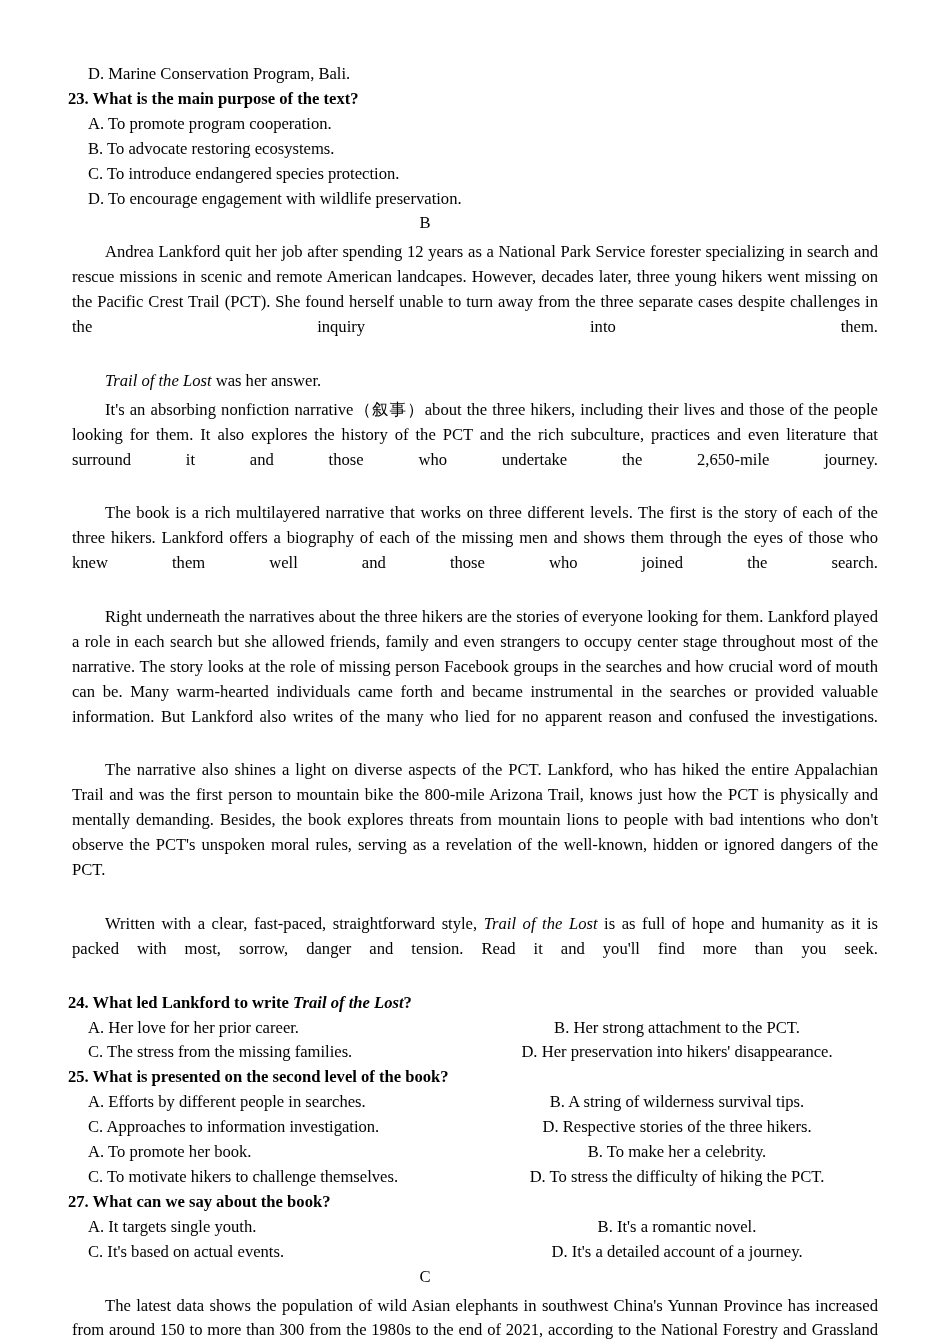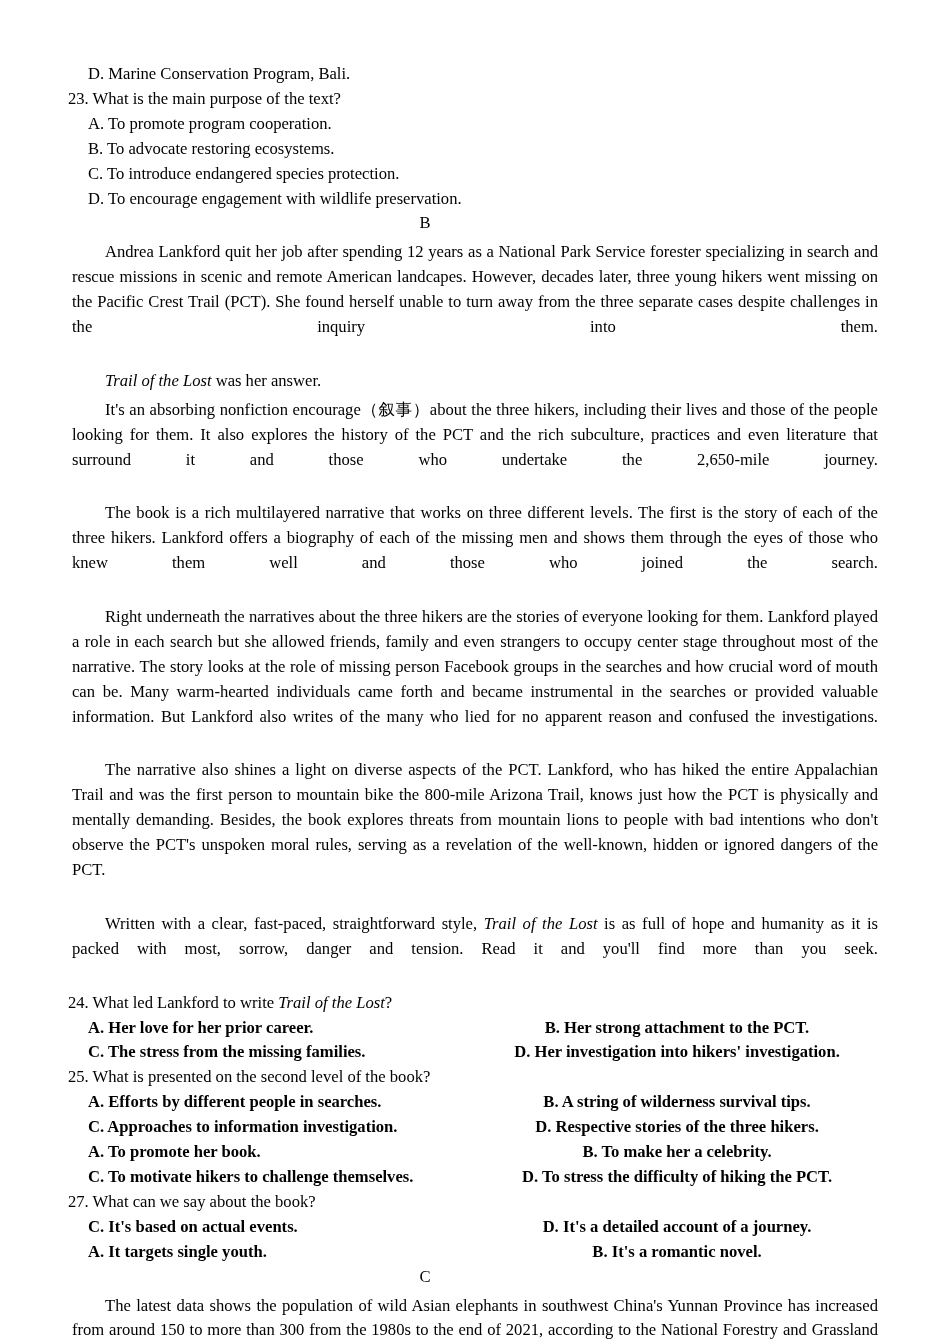--- a/index.html
+++ b/index.html
@@ -34,20 +34,21 @@
   
   .opt-line {
     margin: 0;
     padding-left: 20px;
     white-space: nowrap;
   }
   .q-line {
     margin: 0;
     padding-left: 0;
     white-space: nowrap;
+    font-weight: bold;
   }
   .section-letter {
     margin: 0;
     text-align: center;
     width: 714px;
   }
   .para {
     margin: 4px;
     text-align: justify;
     text-justify: inter-word;
@@ -58,21 +59,20 @@
   .para::after { content: ""; display: inline-block; width: 100%; }
   .para.noafter::after { content: none; display: none; }
 
   .italic { font-style: italic; }
 
   
   .opt-row {
     display: flex;
     margin: 0;
     padding-left: 20px;
-    font-weight: bold;
   }
   .opt-col-a {
     width: 384px;
     flex: 0 0 384px;
     white-space: nowrap;
   }
   .opt-col-b {
     flex: 1 1 auto;
     white-space: nowrap;
     text-align: center;
@@ -91,36 +91,36 @@
     <p class="opt-line">B. To advocate restoring ecosystems.</p>
     <p class="opt-line">C. To introduce endangered species protection.</p>
     <p class="opt-line">D. To encourage engagement with wildlife preservation.</p>
 
     <p class="section-letter">B</p>
 
     <p class="para">Andrea Lankford quit her job after spending 12 years as a National Park Service forester specializing in search and rescue missions in scenic and remote American landcapes. However, decades later, three young hikers went missing on the Pacific Crest Trail (PCT). She found herself unable to turn away from the three separate cases despite challenges in the inquiry into them.</p>
 
     <p class="para noafter"><span class="italic">Trail of the Lost</span><span>  was her answer.</span></p>
 
-    <p class="para"><span>It's an absorbing nonfiction encourage</span><span>（叙事）</span><span>about the three hikers, including their lives and those of the people looking for them. It also explores the history of the PCT and the rich subculture, practices and even literature that surround it and those who undertake the 2,650-mile journey.</span></p>
+    <p class="para"><span>It's an absorbing nonfiction narrative</span><span>（叙事）</span><span>about the three hikers, including their lives and those of the people looking for them. It also explores the history of the PCT and the rich subculture, practices and even literature that surround it and those who undertake the 2,650-mile journey.</span></p>
 
     <p class="para">The book is a rich multilayered narrative that works on three different levels. The first is the story of each of the three hikers. Lankford offers a biography of each of the missing men and shows them through the eyes of those who knew them well and those who joined the search.</p>
     <p class="para">Right underneath the narratives about the three hikers are the stories of everyone looking for them. Lankford played a role in each search but she allowed friends, family and even strangers to occupy center stage throughout most of the narrative. The story looks at the role of missing person Facebook groups in the searches and how crucial word of mouth can be. Many warm-hearted individuals came forth and became instrumental in the searches or provided valuable information. But Lankford also writes of the many who lied for no apparent reason and confused the investigations.</p>
     <p class="para">The narrative also shines a light on diverse aspects of the PCT. Lankford, who has hiked the entire Appalachian Trail and was the first person to mountain bike the 800-mile Arizona Trail, knows just how the PCT is physically and mentally demanding. Besides, the book explores threats from mountain lions to people with bad intentions who don't observe the PCT's unspoken moral rules, serving as a revelation of the well-known, hidden or ignored dangers of the PCT.</p>
 
     <p class="para"><span>Written with a clear, fast-paced, straightforward style,  </span><span class="italic">Trail of the Lost</span><span>  is as full of hope and humanity as it is packed with most, sorrow, danger and tension. Read it and you'll find more than you seek.</span></p>
 
     <p class="q-line"><span>24. What led Lankford to write  </span><span class="italic">Trail of the Lost</span><span>?</span></p>
     <div class="opt-row">
       <span class="opt-col-a">A. Her love for her prior career.</span>
       <span class="opt-col-b">B. Her strong attachment to the PCT.</span>
     </div>
     <div class="opt-row">
       <span class="opt-col-a">C. The stress from the missing families.</span>
-      <span class="opt-col-b">D. Her investigation into hikers' investigation.</span>
+      <span class="opt-col-b">D. Her preservation into hikers' disappearance.</span>
     </div>
 
     <p class="q-line">25. What is presented on the second level of the book?</p>
     <div class="opt-row">
       <span class="opt-col-a">A. Efforts by different people in searches.</span>
       <span class="opt-col-b">B. A string of wilderness survival tips.</span>
     </div>
     <div class="opt-row">
       <span class="opt-col-a">C. Approaches to information investigation.</span>
       <span class="opt-col-b">D. Respective stories of the three hikers.</span>
@@ -130,26 +130,26 @@
       <span class="opt-col-a">A. To promote her book.</span>
       <span class="opt-col-b">B. To make her a celebrity.</span>
     </div>
     <div class="opt-row">
       <span class="opt-col-a">C. To motivate hikers to challenge themselves.</span>
       <span class="opt-col-b">D. To stress the difficulty of hiking the PCT.</span>
     </div>
 
     <p class="q-line">27. What can we say about the book?</p>
     <div class="opt-row">
+      <span class="opt-col-a">A. It targets single youth.</span>
+      <span class="opt-col-b">B. It's a romantic novel.</span>
+    </div>
+    <div class="opt-row">
       <span class="opt-col-a">C. It's based on actual events.</span>
       <span class="opt-col-b">D. It's a detailed account of a journey.</span>
-    </div>
-    <div class="opt-row">
-      <span class="opt-col-a">A. It targets single youth.</span>
-      <span class="opt-col-b">B. It's a romantic novel.</span>
     </div>
 
     <p class="section-letter">C</p>
 
     <p class="para">The latest data shows the population of wild Asian elephants in southwest China's Yunnan Province has increased from around 150 to more than 300 from the 1980s to the end of 2021, according to the National Forestry and Grassland Administration.</p>
 
   </div>
 </div>
 
 </body></html>

